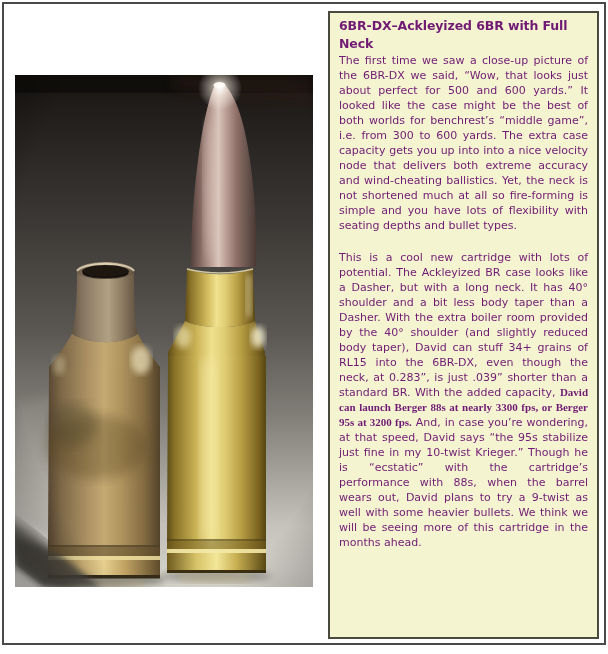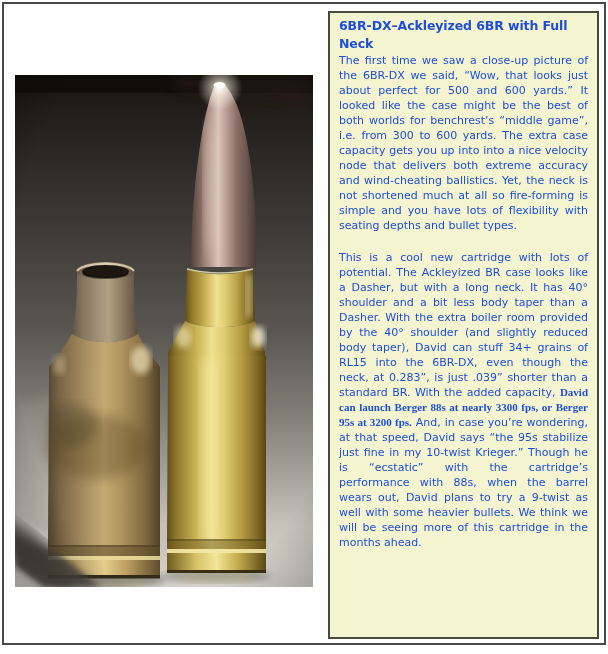--- a/index.html
+++ b/index.html
@@ -11,21 +11,21 @@
     position:absolute;left:2px;top:2px;right:2px;bottom:9px;
     border:2px solid #4a4a4a;background:#ffffff;
   }
   .photo{
     position:absolute;left:15px;top:75px;width:298px;height:512px;
     display:block;
   }
   .panel{
     position:absolute;left:328px;top:11px;width:271px;height:628px;
     box-sizing:border-box;border:2px solid #494a3e;background:#f5f4d0;
-    padding:4px 9px 6px 9px;overflow:hidden;color:#1d4ed8;
+    padding:4px 9px 6px 9px;overflow:hidden;color:#701a75;
   }
   .panel h1{
     margin:0;font-size:12.5px;line-height:18px;font-weight:bold;
     letter-spacing:-0.1px;
   }
   .panel p{
     margin:0;font-size:11px;line-height:15px;text-align:justify;
   }
   .panel p + p{margin-top:17px;}
   .panel b{font-weight:bold;font-family:Liberation Serif, serif;}

